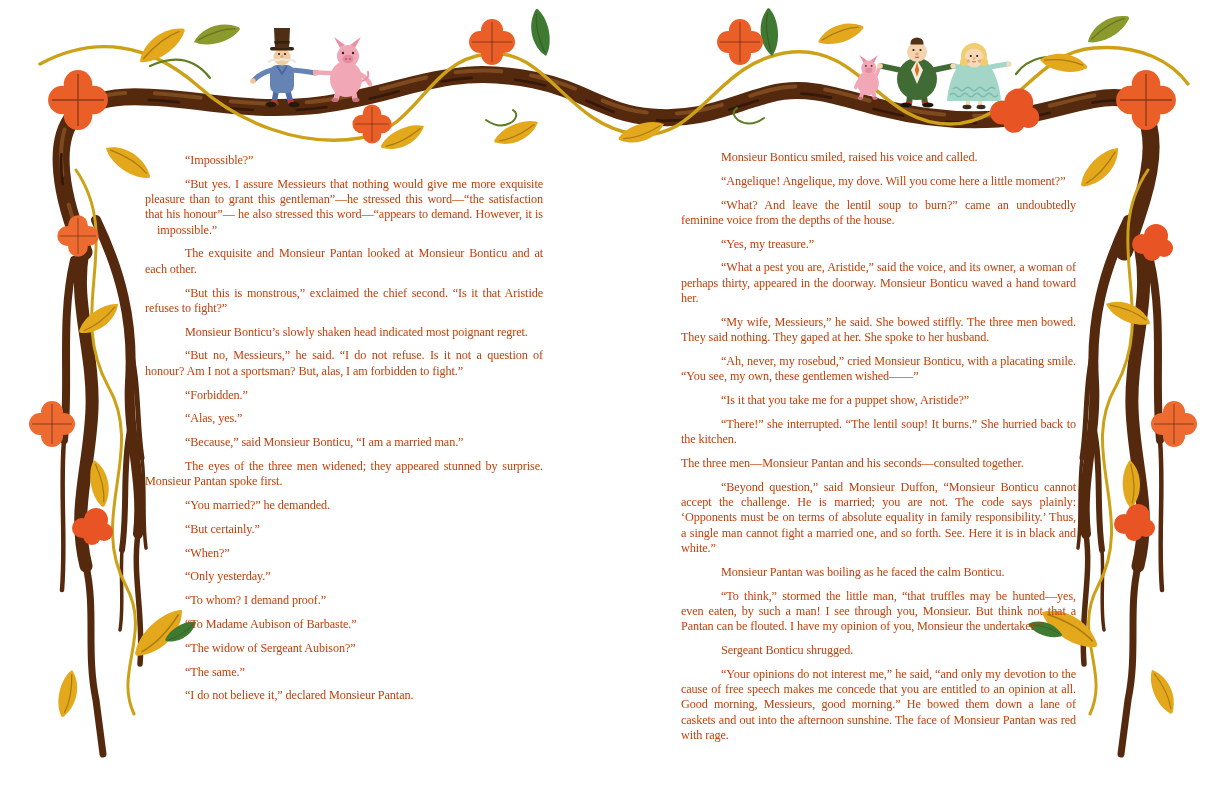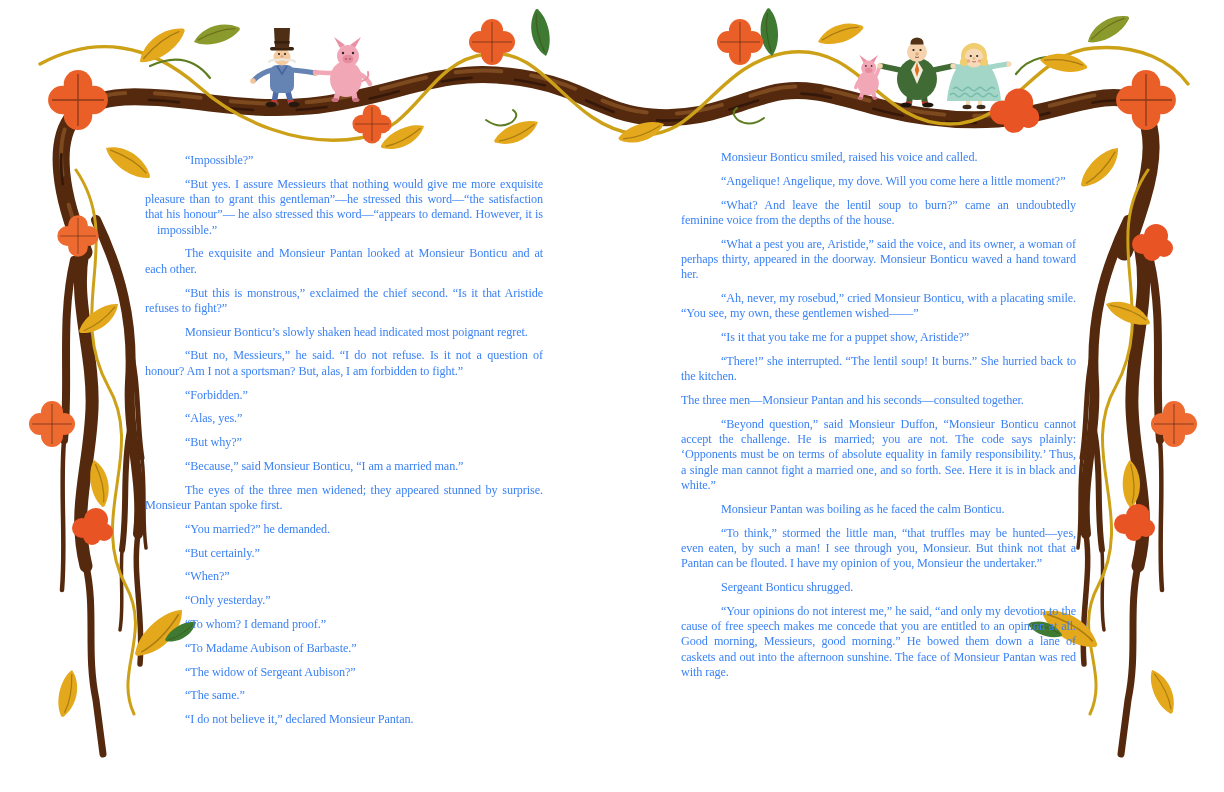--- a/index.html
+++ b/index.html
@@ -2,21 +2,21 @@
 <html><head>
 <meta charset="utf-8">
 <style>
   html,body{margin:0;padding:0;}
   body{
     width:1224px;height:792px;position:relative;overflow:hidden;
     background:#ffffff;
     font-family:"Liberation Serif","DejaVu Serif",serif;
   }
   #border-art{position:absolute;left:0;top:0;z-index:0;}
-  .col{position:absolute;z-index:1;color:#3b82f6;}
+  .col{position:absolute;z-index:1;color:#c2410c;}
   .col p{
     margin:0 0 8.5px 0;
     font-size:12.2px;line-height:15.3px;
     text-align:justify;text-indent:40px;
     letter-spacing:-0.1px;
   }
   .col p.noindent{text-indent:0;}
   #col-left{left:145px;top:153px;width:398px;}
   #col-right{left:681px;top:150px;width:395px;}
 </style>
@@ -239,39 +239,40 @@
 
 <div id="col-left" class="col">
   <p>“Impossible?”</p>
   <p>“But yes. I assure Messieurs that nothing would give me more exquisite pleasure than to grant this gentleman”—he stressed this word—“the satisfaction that his honour”— he also stressed this word—“appears to demand. However, it is  impossible.”</p>
   <p>The exquisite and Monsieur Pantan looked at Monsieur Bonticu and at each other.</p>
   <p>“But this is monstrous,” exclaimed the chief second. “Is it that Aristide refuses to fight?”</p>
   <p>Monsieur Bonticu’s slowly shaken head indicated most poignant regret.</p>
   <p>“But no, Messieurs,” he said. “I do not refuse. Is it not a question of honour? Am I not a sportsman? But, alas, I am forbidden to fight.”</p>
   <p>“Forbidden.”</p>
   <p>“Alas, yes.”</p>
-  <p>“But why?”</p>
   <p>“Because,” said Monsieur Bonticu, “I am a married man.”</p>
   <p>The eyes of the three men widened; they appeared stunned by surprise. Monsieur Pantan spoke first.</p>
   <p>“You married?” he demanded.</p>
   <p>“But certainly.”</p>
   <p>“When?”</p>
   <p>“Only yesterday.”</p>
   <p>“To whom? I demand proof.”</p>
   <p>“To Madame Aubison of Barbaste.”</p>
   <p>“The widow of Sergeant Aubison?”</p>
   <p>“The same.”</p>
   <p>“I do not believe it,” declared Monsieur Pantan.</p>
 </div>
 
 <div id="col-right" class="col">
   <p>Monsieur Bonticu smiled, raised his voice and called.</p>
   <p>“Angelique! Angelique, my dove. Will you come here a little moment?”</p>
   <p>“What? And leave the lentil soup to burn?” came an undoubtedly feminine voice from the depths of the house.</p>
+  <p>“Yes, my treasure.”</p>
   <p>“What a pest you are, Aristide,” said the voice, and its owner, a woman of perhaps thirty, appeared in the doorway. Monsieur Bonticu waved a hand toward her.</p>
+  <p>“My wife, Messieurs,” he said. She bowed stiffly. The three men bowed. They said nothing. They gaped at her. She spoke to her husband.</p>
   <p>“Ah, never, my rosebud,” cried Monsieur Bonticu, with a placating smile. “You see, my own, these gentlemen wished——”</p>
   <p>“Is it that you take me for a puppet show, Aristide?”</p>
   <p>“There!” she interrupted. “The lentil soup! It burns.” She hurried back to the kitchen.</p>
   <p class="noindent">The three men—Monsieur Pantan and his seconds—consulted together.</p>
   <p>“Beyond question,” said Monsieur Duffon, “Monsieur Bonticu cannot accept the challenge. He is married; you are not. The code says plainly: ‘Opponents must be on terms of absolute equality in family responsibility.’ Thus, a single man cannot fight a married one, and so forth. See. Here it is in black and white.”</p>
   <p>Monsieur Pantan was boiling as he faced the calm Bonticu.</p>
   <p>“To think,” stormed the little man, “that truffles may be hunted—yes, even eaten, by such a man! I see through you, Monsieur. But think not that a Pantan can be flouted. I have my opinion of you, Monsieur the undertaker.”</p>
   <p>Sergeant Bonticu shrugged.</p>
   <p>“Your opinions do not interest me,” he said, “and only my devotion to the cause of free speech makes me concede that you are entitled to an opinion at all. Good morning, Messieurs, good morning.” He bowed them down a lane of caskets and out into the afternoon sunshine. The face of Monsieur Pantan was red with rage.</p>
 </div>

